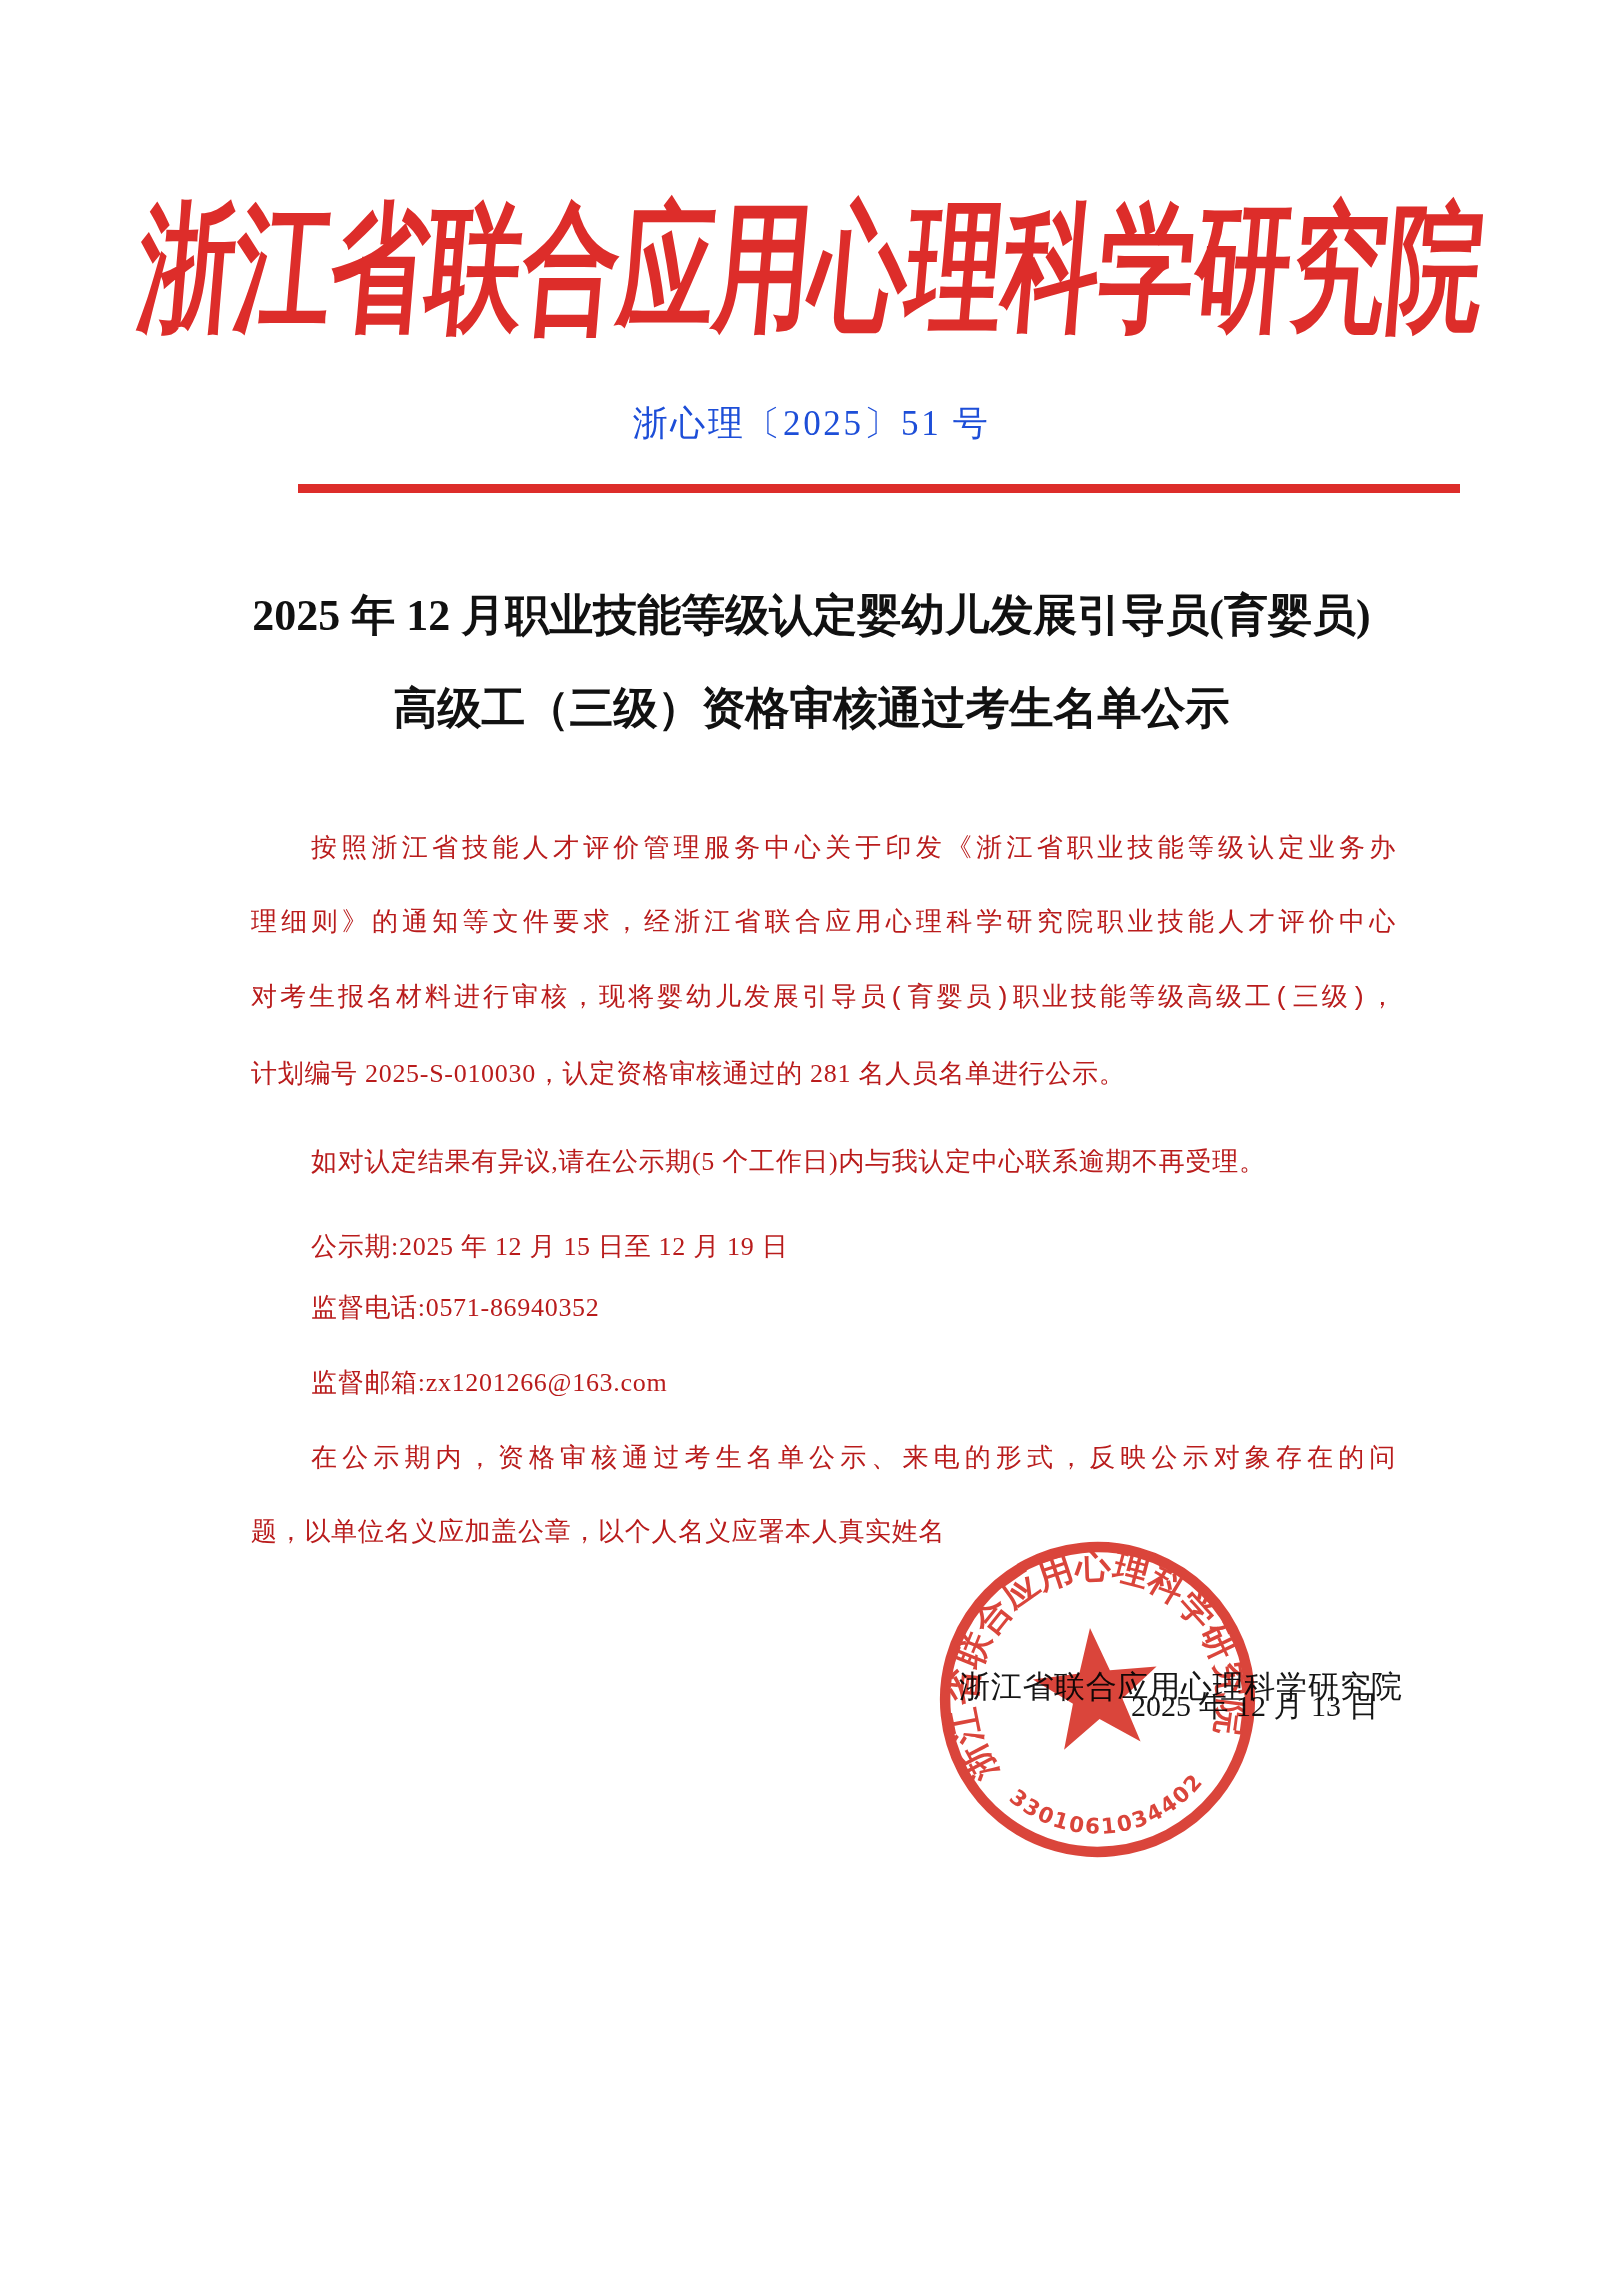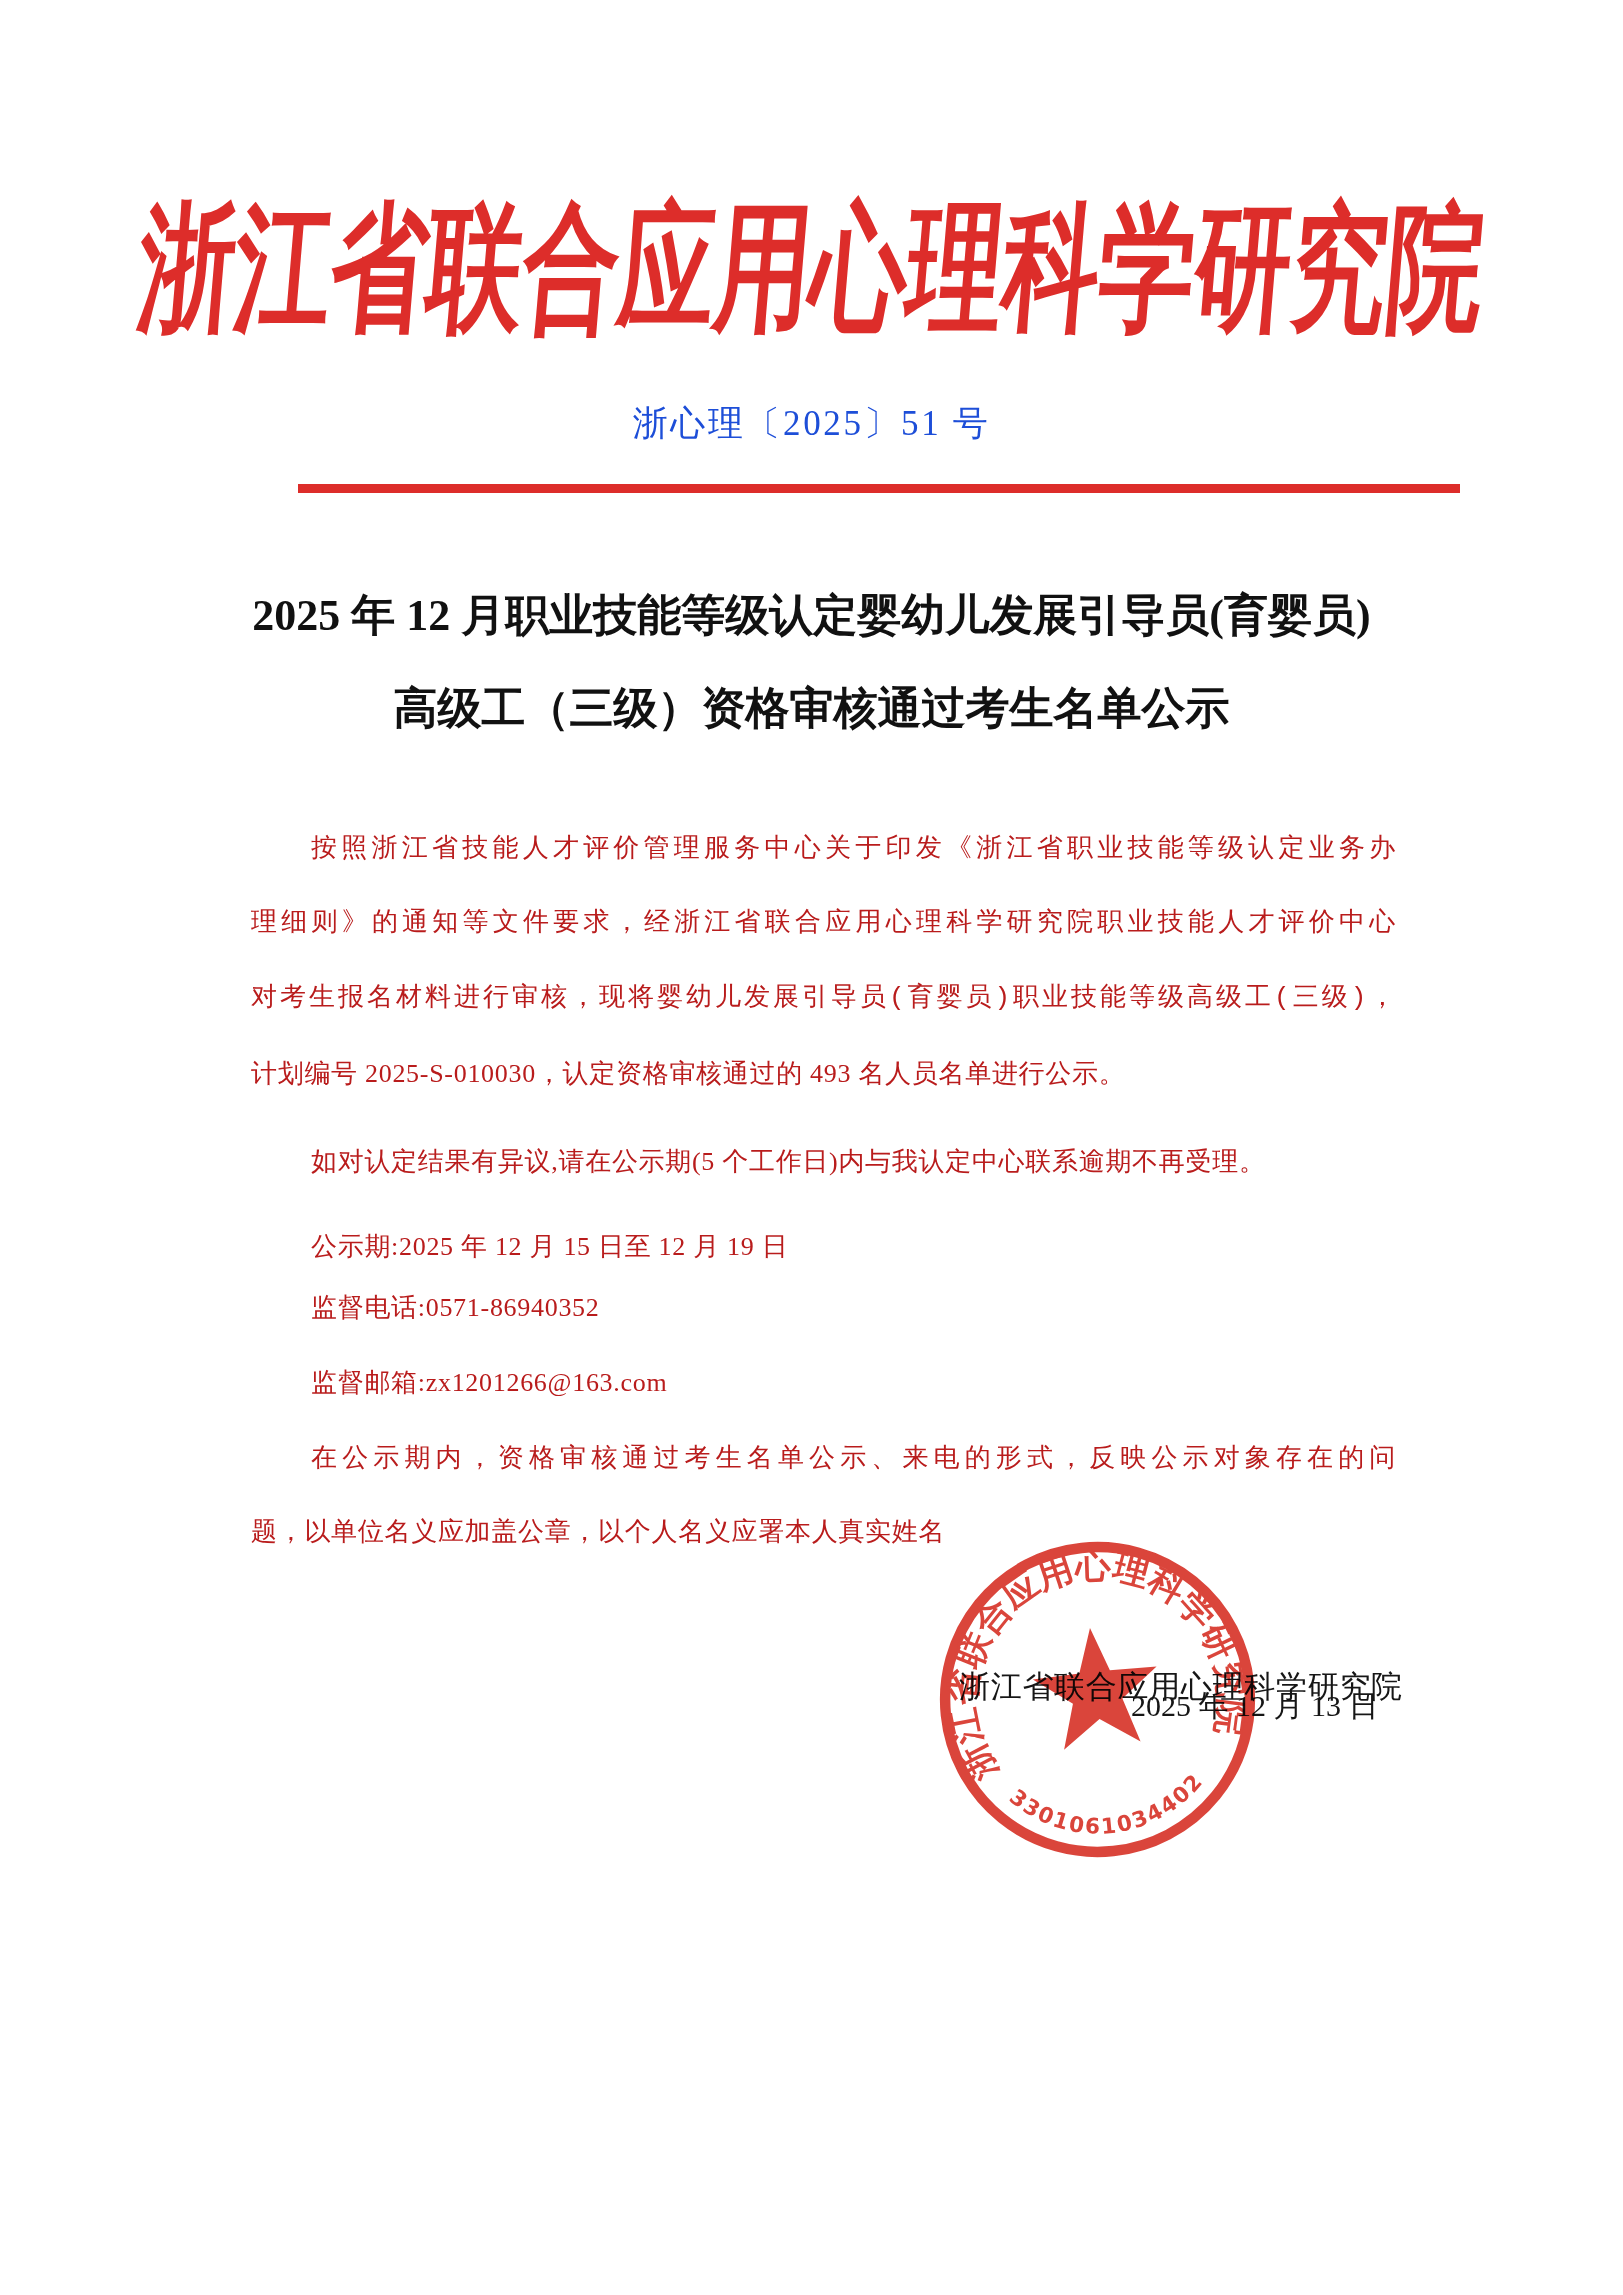--- a/index.html
+++ b/index.html
@@ -130,21 +130,21 @@
 
   <div class="red-rule"></div>
 
   <div class="doc-title title-1">2025 年 12 月职业技能等级认定婴幼儿发展引导员(育婴员)</div>
 
   <div class="doc-title title-2">高级工（三级）资格审核通过考生名单公示</div>
 
   <div class="bodyline l1 fill indent">按照浙江省技能人才评价管理服务中心关于印发《浙江省职业技能等级认定业务办</div>
   <div class="bodyline l2 fill">理细则》的通知等文件要求，经浙江省联合应用心理科学研究院职业技能人才评价中心</div>
   <div class="bodyline l3 fill">对考生报名材料进行审核，现将婴幼儿发展引导员(育婴员)职业技能等级高级工(三级)，</div>
-  <div class="bodyline l4">计划编号 2025-S-010030，认定资格审核通过的 493 名人员名单进行公示。</div>
+  <div class="bodyline l4">计划编号 2025-S-010030，认定资格审核通过的 281 名人员名单进行公示。</div>
   <div class="bodyline l5 indent">如对认定结果有异议,请在公示期(5 个工作日)内与我认定中心联系逾期不再受理。</div>
   <div class="bodyline l6 indent">公示期:2025 年 12 月 15 日至 12 月 19 日</div>
   <div class="bodyline l7 indent">监督电话:0571-86940352</div>
   <div class="bodyline l8 indent">监督邮箱:zx1201266@163.com</div>
   <div class="bodyline l9 fill indent">在公示期内，资格审核通过考生名单公示、来电的形式，反映公示对象存在的问</div>
   <div class="bodyline l10">题，以单位名义应加盖公章，以个人名义应署本人真实姓名</div>
 
   <div class="sig-org">浙江省联合应用心理科学研究院</div>
 
   <div class="sig-date">2025 年 12 月 13 日</div>

